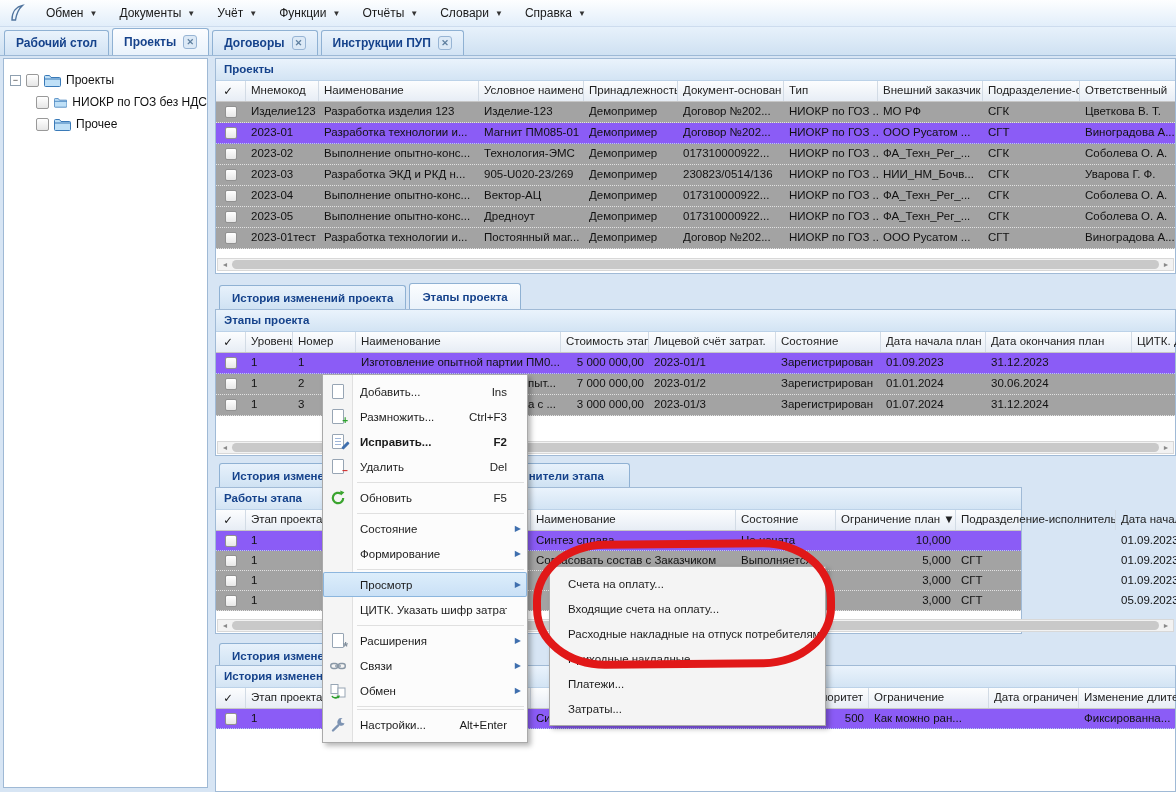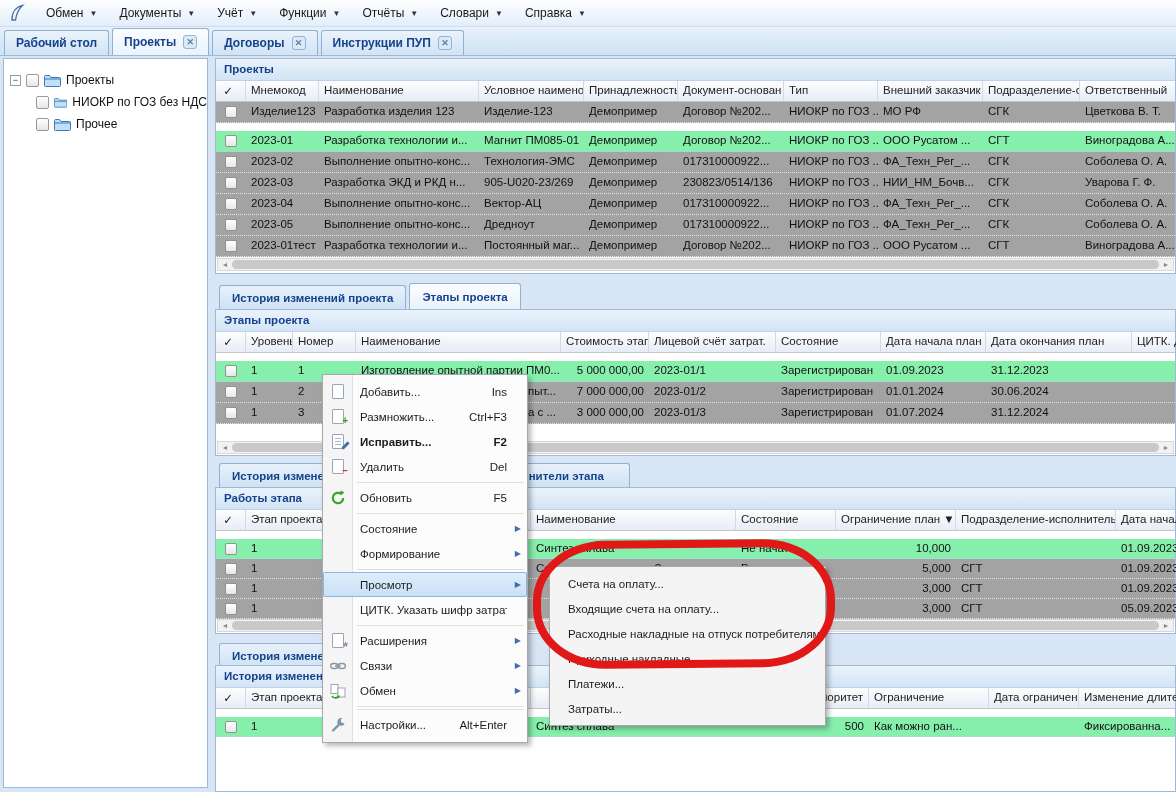--- a/index.html
+++ b/index.html
@@ -44,21 +44,21 @@
 
 .panel { position:absolute; background:#fff; border:1px solid #a0bad6; }
 .ptitle { height:22px; background:linear-gradient(#eaf3fc,#d3e4f4); border-bottom:1px solid #bcd2e8;
   color:#15428b; font-weight:bold; font-size:11.5px; padding:4px 0 0 8px; white-space:nowrap; overflow:hidden; }
 .thead { display:flex; height:21px; background:linear-gradient(#fcfdfe,#e7edf5); border-bottom:1px solid #c6c6c6; }
 .thead>div { border-right:1px solid #d2dbe5; padding:3px 5px 0; font-size:11.5px; color:#222;
   overflow:hidden; white-space:nowrap; flex:none; }
 .thead>div:first-child { text-align:center; padding-left:0; }
 .trow { display:flex; height:21px; border-bottom:1px dotted #e2e2e2; background:#a3a3a3; }
 .trow.h20 { height:20px; }
-.trow.sel { background:#86efac; border-bottom:1px dotted #b9d1ec;margin-top:8px; }
+.trow.sel { background:#8b5cf6; border-bottom:1px dotted #b9d1ec; }
 .trow>div { padding:3px 5px 0; font-size:11.5px; color:#111; overflow:hidden; white-space:nowrap; flex:none; }
 .cc { display:flex; align-items:center; justify-content:center; padding:0 !important; }
 .cb { width:12px; height:12px; border:1px solid #919191; background:linear-gradient(#fff,#e7e7e7); border-radius:2px; }
 
 
 .cols-projects>*:nth-child(1){width:30px} .cols-projects>*:nth-child(2){width:73px}
 .cols-projects>*:nth-child(3){width:160px} .cols-projects>*:nth-child(4){width:105px}
 .cols-projects>*:nth-child(5){width:94px} .cols-projects>*:nth-child(6){width:106px}
 .cols-projects>*:nth-child(7){width:94px} .cols-projects>*:nth-child(8){width:105px}
 .cols-projects>*:nth-child(9){width:97px} .cols-projects>*:nth-child(10){width:97px}
@@ -413,21 +413,21 @@
 
   <div class="subtabs" style="left:219px;top:461px">
     <div class="stab" style="width:258px">
         <span>История изменений этапа</span>
       </div>
     <div class="stab" style="width:150px">
         <span>Исполнители этапа</span>
       </div>
   </div>
 
-  <div class="panel" style="left:215px;top:487px;width:961px;height:147px">
+  <div class="panel" style="left:215px;top:487px;width:807px;height:147px">
     <div class="ptitle">Работы этапа</div>
     <div class="thead cols-raboty">
         <div>✓</div>
         <div>Этап проекта</div>
         <div>Наименование</div>
         <div>Состояние</div>
         <div>Ограничение план ▼</div>
         <div>Подразделение-исполнитель..</div>
         <div>Дата начал</div>
       </div>

